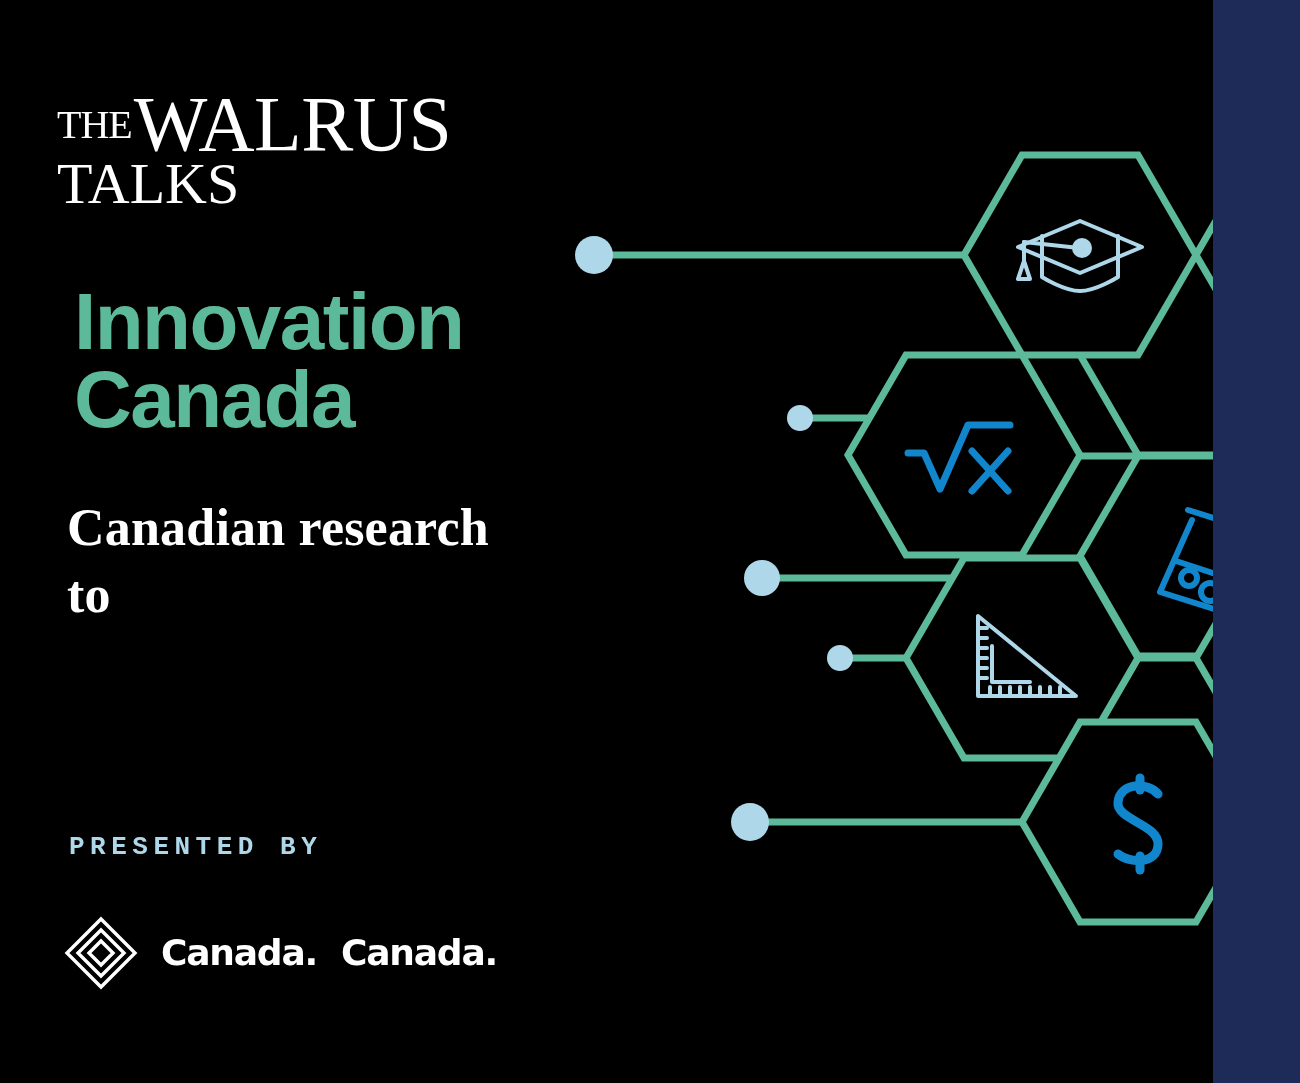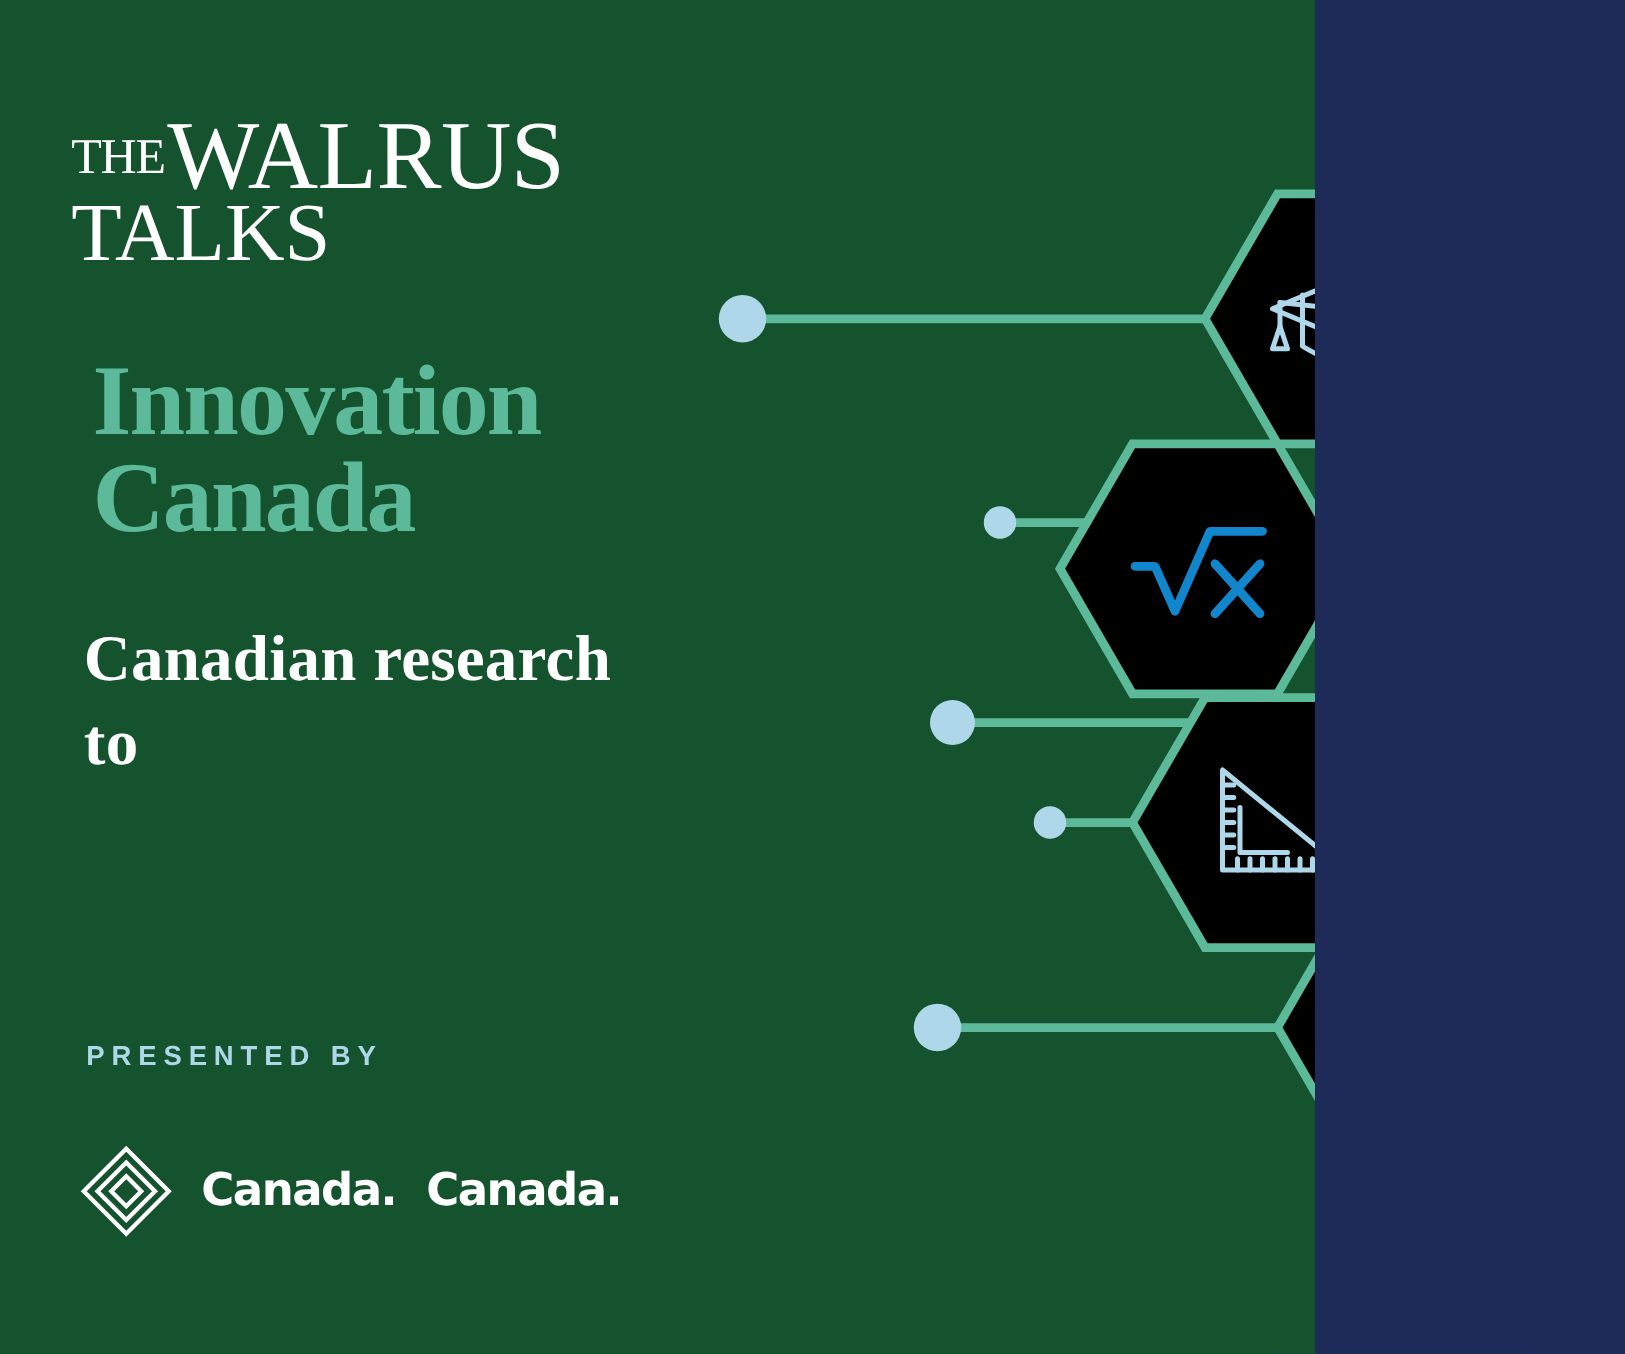--- a/index.html
+++ b/index.html
@@ -5,22 +5,22 @@
   html,body{margin:0;padding:0;}
   body{
     width:1300px;height:1083px;
     background:#1e2a57;
     font-family:"Liberation Sans", sans-serif;
     overflow:hidden;
     position:relative;
   }
   #poster{
     position:relative;
-    width:1052px;height:1083px;
-    background:#14532d;
+    width:1213px;height:1083px;
+    background:#000000;
     overflow:hidden;
   }
 
   
   #hex-art{
     position:absolute;
     left:560px;top:0;
     width:740px;height:1083px;
   }
   #hex-art svg{display:block;width:740px;height:1083px;}
@@ -49,33 +49,33 @@
   .logo-the{
     font-family:"Liberation Serif", serif;
     font-size:40px;
     letter-spacing:-1px;
     vertical-align:12px;
     margin-right:2px;
   }
   .logo-line2{
     font-family:"Liberation Serif", serif;
     font-weight:400;
-    font-size:66px;
+    font-size:58px;
     line-height:0.95;
     letter-spacing:0px;
     display:block;
     margin-top:-4px;
   }
 
   .headline{
     position:absolute;
     left:74px;top:283px;
     width:500px;
     color:#5cb99a;
-    font-family:Liberation Serif, serif;
+    font-family:Liberation Sans, sans-serif;
     font-weight:700;
     font-size:80px;
     line-height:0.97;
     letter-spacing:-1.5px;
   }
   .headline .l2{display:block;}
 
   .subhead{
     position:absolute;
     left:67px;top:495px;
@@ -86,23 +86,23 @@
     font-size:52px;
     line-height:1.28;
     letter-spacing:0.2px;
   }
   .subhead .s2{display:block;}
 
   .presented-by{
     position:absolute;
     left:69px;top:832px;
     color:#aed8ea;
-    font-family:Liberation Sans, sans-serif;
-    font-weight:700;
-    font-size:22px;
+    font-family:Liberation Mono, monospace;
+    font-weight:700;
+    font-size:26px;
     letter-spacing:5.5px;
     text-align:center;
   }
 
   .sponsor{
     position:absolute;
     left:63px;top:915px;
     display:flex;
     align-items:center;
   }

